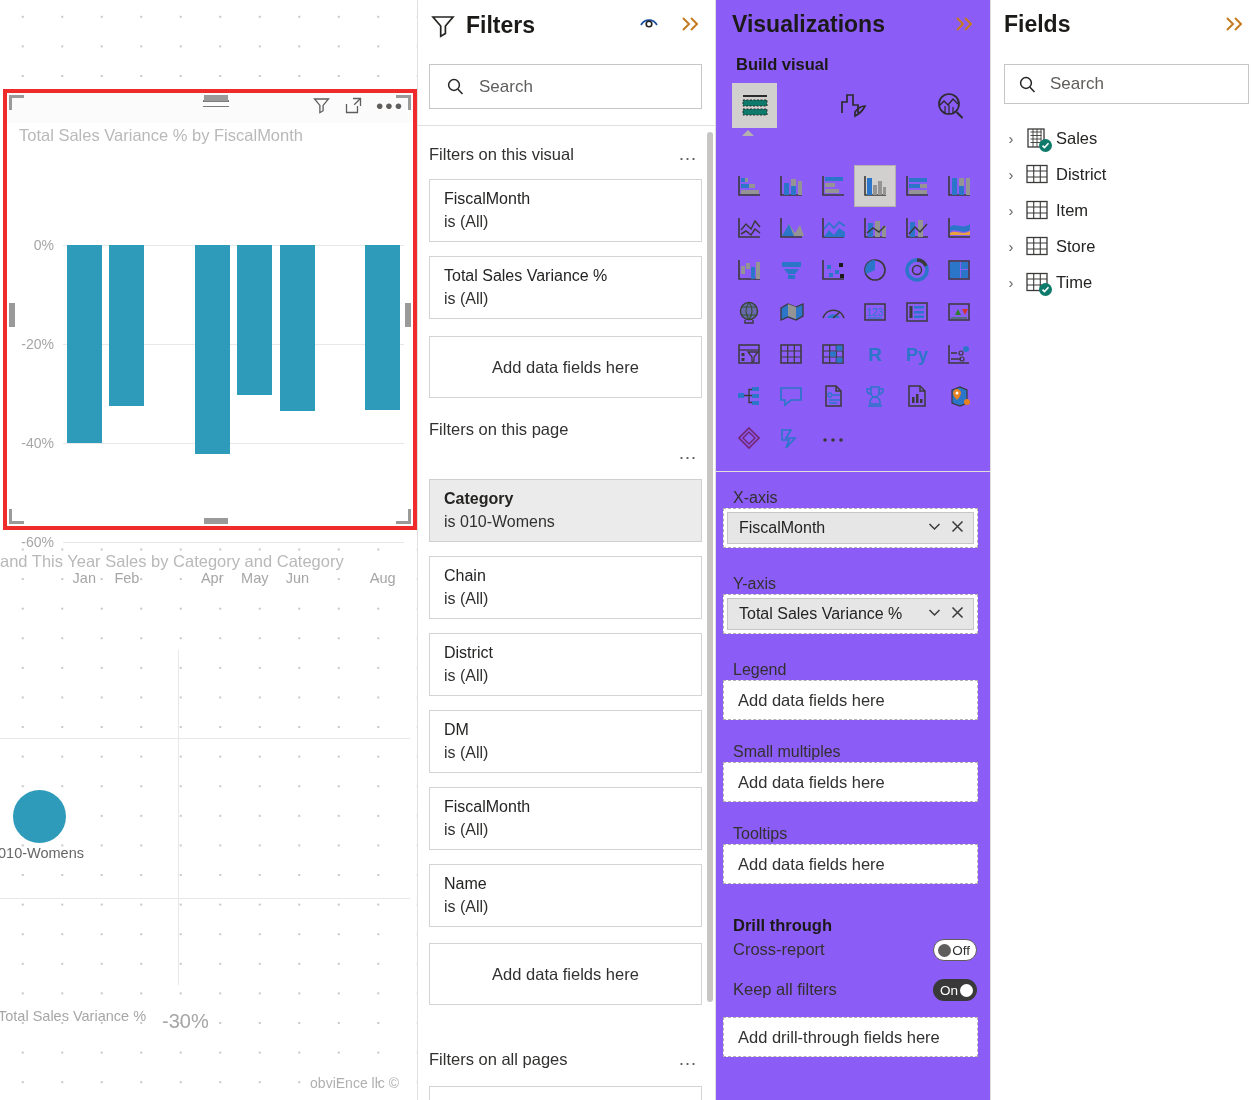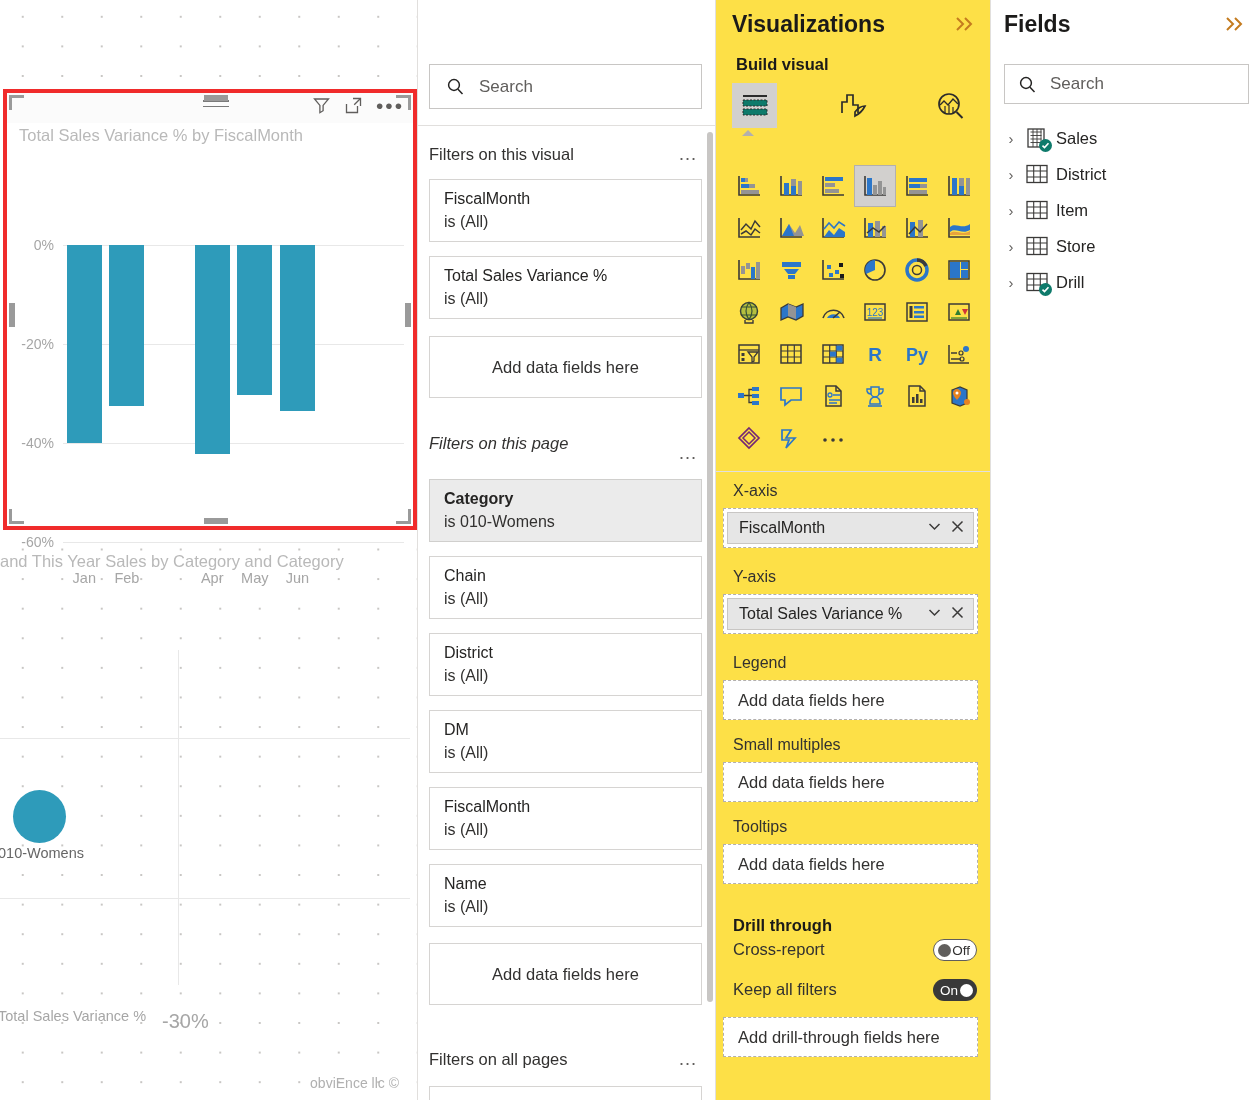--- a/index.html
+++ b/index.html
@@ -152,21 +152,21 @@
     font-size: 16.5px; color: #323130;
   }
   .pane-divider { position: absolute; left: 0; right: 0; height: 1px; background: #e1dfdd; }
   .pane-scroll {
     position: absolute; right: 2px; width: 6px; background: #c8c6c4; border-radius: 3px;
   }
 
   
   .viz-pane {
     position: absolute; left: 715px; top: 0; width: 275px; height: 1100px;
-    background: #fde047; border-left: 1px solid #e1dfdd;
+    background: #8b5cf6; border-left: 1px solid #e1dfdd;
   }
   .viz-title {
     position: absolute; left: 16px; top: 11px;
     font-size: 23px; font-weight: bold; color: #1b1a19;
   }
   .build-label {
     position: absolute; left: 20px; top: 55px;
     font-size: 16.5px; font-weight: bold; color: #1b1a19;
   }
   .build-tabs { position: absolute; left: 16px; top: 83px; display: flex; gap: 53px; }
@@ -183,21 +183,21 @@
     position: absolute; left: 728px; top: 165px; width: 250px;
     display: grid; grid-template-columns: repeat(6, 42px); gap: 0 0;
   }
   .viz-cell {
     width: 42px; height: 42px; display: flex; align-items: center; justify-content: center;
   }
   .viz-cell.sel { background: #d2d0ce; border: 1px solid #b3b0ad; }
   .viz-sep { position: absolute; left: 715px; width: 275px; height: 1px; background: #e1dfdd; }
 
   .well-label {
-    position: absolute; left: 733px; font-size: 16px; color: #323130;
+    position: absolute; left: 733px; font-size: 16px; color: #323130; margin-top: 7px;
   }
   .well-box {
     position: absolute; left: 723px; width: 255px;
     border: 1px dashed #b3b0ad; background: #ffffff;
   }
   .well-chip {
     margin: 3px; height: 32px; background: #e6e6e6; border: 1px solid #c8c6c4;
     display: flex; align-items: center; padding: 0 8px 0 11px;
     font-size: 16px; color: #252423;
   }
@@ -313,20 +313,24 @@
                 <div class="xlabel">Apr</div>
               </div>
               <div class="bar-slot" style="left: 170.5px; width: 42.625px;">
                 <div class="bar" title="May: -30.4%" style="background: rgb(46, 155, 186); top: 39.6667px; height: 150.733px;"></div>
                 <div class="xlabel">May</div>
               </div>
               <div class="bar-slot" style="left: 213.125px; width: 42.625px;">
                 <div class="bar" title="Jun: -33.6%" style="background: rgb(46, 155, 186); top: 39.6667px; height: 166.6px;"></div>
                 <div class="xlabel">Jun</div>
               </div>
+              <div class="bar-slot" style="left: 298.375px; width: 42.625px;">
+                <div class="bar" title="Aug: -33.4%" style="background: rgb(46, 155, 186); top: 39.6667px; height: 165.608px;"></div>
+                <div class="xlabel">Aug</div>
+              </div>
             </div>
           </div>
       </div>
 
       <div class="corner" style="left:2px;top:2px;border-right:none;border-bottom:none;"></div>
       <div class="corner" style="right:2px;top:2px;border-left:none;border-bottom:none;"></div>
       <div class="corner" style="left:2px;bottom:2px;border-right:none;border-top:none;"></div>
       <div class="corner" style="right:2px;bottom:2px;border-left:none;border-top:none;"></div>
       <div class="handle" style="left:197px;top:2px;width:24px;height:6px;"></div>
       <div class="handle" style="left:197px;bottom:2px;width:24px;height:6px;"></div>
@@ -342,20 +346,39 @@
       <div class="bubble" style="left:133px;top:250px;"></div>
       <div class="bubble-label" style="left:118px;top:305px;">010-Womens</div>
       <div class="v2-xtick" style="left:282px;top:438px;">-30%</div>
       <div class="v2-xaxis-title" style="left:118px;top:468px;">Total Sales Variance %</div>
     </div>
 
     <div class="watermark">obviEnce llc ©</div>
   </div>
 
   <div class="filters-pane">
+    <div class="pane-head">
+      <span class="funnel-ic">
+        <svg width="26" height="26" viewBox="0 0 26 26">
+            <path d="M3 4h20l-7.6 9v7.4l-4.7 2.8V13z" fill="none" stroke="#252423" stroke-width="1.7"></path>
+          </svg>
+      </span>
+      <span class="pane-title">Filters</span>
+      <span class="head-ic" style="left:633px; position:absolute; left:auto; right:55px;">
+        <svg width="22" height="18" viewBox="0 0 22 18">
+          <path d="M3 11c3.6-6.5 12.4-6.5 16 0" fill="none" stroke="#1b4f9c" stroke-width="1.7"></path>
+          <circle cx="11" cy="10" r="2.8" fill="none" stroke="#252423" stroke-width="1.6"></circle>
+        </svg>
+      </span>
+      <span class="head-ic" style="right:12px;">
+        <svg width="24" height="20" viewBox="0 0 24 20">
+          <path d="M4 4l6 6-6 6M12 4l6 6-6 6" fill="none" stroke="#c47b1f" stroke-width="2"></path>
+        </svg>
+      </span>
+    </div>
 
     <div class="search-box">
       <svg width="19" height="19" viewBox="0 0 19 19">
           <circle cx="8" cy="8" r="5.4" fill="none" stroke="#252423" stroke-width="1.5"></circle>
           <path d="M12 12.3l4.5 4.8" stroke="#252423" stroke-width="1.5"></path>
         </svg>
       <span>Search</span>
     </div>
 
     <div class="pane-divider" style="top:125px;"></div>
@@ -366,21 +389,21 @@
     <div class="filter-card" style="top:179px;">
       <div class="fc-name">FiscalMonth</div>
       <div class="fc-val">is (All)</div>
     </div>
     <div class="filter-card" style="top:256px;">
       <div class="fc-name">Total Sales Variance %</div>
       <div class="fc-val">is (All)</div>
     </div>
     <div class="drop-card" style="top:336px;">Add data fields here</div>
 
-    <div class="sec-title" style="top:434px;font-style:italic;">Filters on this page</div>
+    <div class="sec-title" style="top:420px;">Filters on this page</div>
     <div class="sec-dots" style="top:442px;">…</div>
 
     <div class="filter-card active" style="top:479px;">
       <div class="fc-name">Category</div>
       <div class="fc-val">is 010-Womens</div>
     </div>
     <div class="filter-card" style="top:556px;">
       <div class="fc-name">Chain</div>
       <div class="fc-val">is (All)</div>
     </div>
@@ -857,18 +880,18 @@
         <div class="field-row" style="top: 264px;">
           <span class="chev">›</span>
           <span class="tbl-ic"><svg width="22" height="20" viewBox="0 0 22 20">
               <rect x="1" y="1.5" width="20" height="17" fill="none" stroke="#3b3a39" stroke-width="1.3"></rect>
               <path d="M7.7 1.5v17M14.3 1.5v17M1 7h20M1 13h20" stroke="#3b3a39" stroke-width="1.1"></path>
             </svg><span class="badge">
               <svg width="9" height="9" viewBox="0 0 9 9">
                 <path d="M1.5 4.6l2 2 4-4.4" fill="none" stroke="#fff" stroke-width="1.6"></path>
               </svg>
             </span></span>
-          <span>Drill</span>
+          <span>Time</span>
         </div>
       </div>
   </div>
 
 </div>
 
 </body></html>

